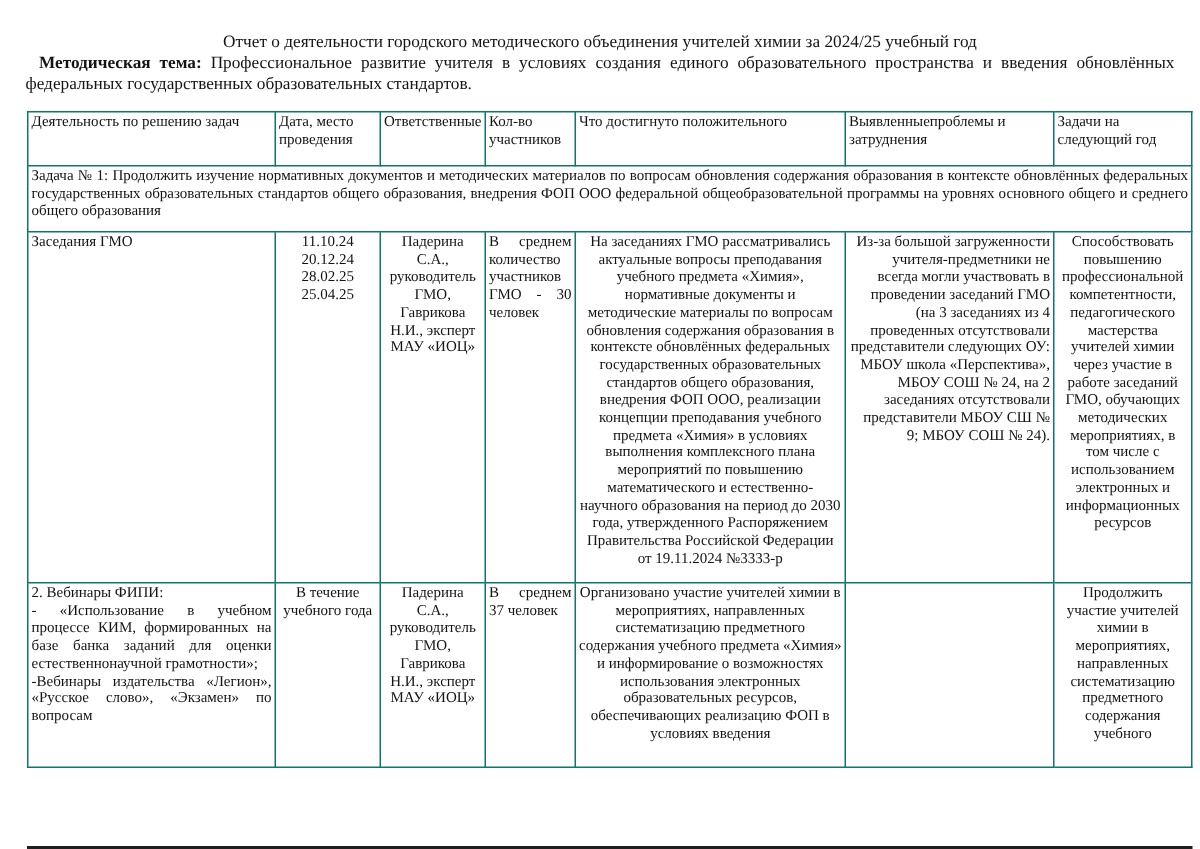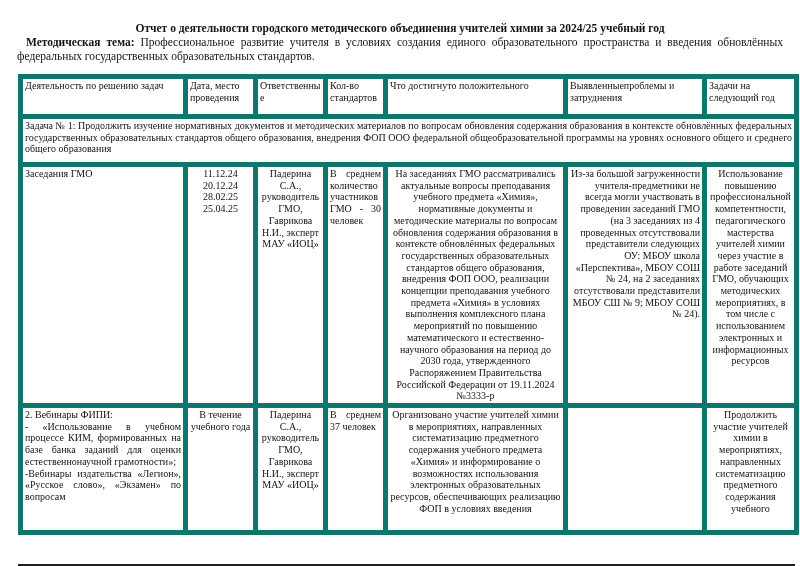--- a/index.html
+++ b/index.html
@@ -10,21 +10,21 @@
     position: relative;
     font-family: "Liberation Serif", "DejaVu Serif", serif;
     color: #141414;
     -webkit-font-smoothing: antialiased;
   }
   .page { position: relative; width: 800px; height: 566px; }
 
   .doc-title {
     margin-top: 21px;
     text-align: center;
-    font-weight: bold;
+    font-weight: normal;
     font-size: 11.5px;
     line-height: 14px;
     padding: 0 60px;
   }
   .para {
     margin: 0 17px;
     font-size: 11.5px;
     line-height: 14px;
     text-align: justify;
   }
@@ -34,21 +34,21 @@
 
   table.report {
     margin: 11px 0 0 18px;
     border-collapse: collapse;
     table-layout: fixed;
     width: 776px;
     font-size: 10px;
     line-height: 11.7px;
   }
   table.report th, table.report td {
-    border: 5px solid #0f766e;
+    border: 1px solid #0f766e;
     vertical-align: top;
     padding: 1px 2px;
     overflow: hidden;
     word-break: break-word;
     font-weight: normal;
   }
   table.report th { text-align: left; height: 33px; }
   th.center { text-align: center; }
   tr.task-row td { height: 41px; text-align: justify; }
   tr.row-1 > td { height: 231px; }
@@ -85,42 +85,42 @@
       <col style="width:60px">
       <col style="width:180px">
       <col style="width:139px">
       <col style="width:92px">
     </colgroup>
     <thead>
       <tr>
         <th>Деятельность по решению задач</th>
         <th>Дата, место проведения</th>
         <th>Ответственные</th>
-        <th>Кол-во стандартов</th>
+        <th>Кол-во участников</th>
         <th>Что достигнуто положительного</th>
         <th>Выявленныепроблемы и затруднения</th>
         <th class="center">Задачи на следующий год</th>
       </tr>
     </thead>
     <tbody>
       <tr class="task-row">
         <td colspan="7">Задача № 1: Продолжить изучение нормативных документов и методических материалов по вопросам обновления содержания образования в контексте обновлённых федеральных государственных образовательных стандартов общего образования, внедрения ФОП ООО федеральной общеобразовательной программы на уровнях основного общего и среднего общего образования</td>
       </tr>
       <tr class="row-1">
         <td class="c-activity">Заседания ГМО</td>
-        <td class="c-date">11.12.24
+        <td class="c-date">11.10.24
 20.12.24
 28.02.25
 25.04.25</td>
         <td class="c-resp">Падерина С.А., руководитель ГМО,
 Гаврикова Н.И., эксперт МАУ «ИОЦ»</td>
         <td class="c-part">В среднем количество участников ГМО - 30 человек</td>
         <td class="c-achv">На заседаниях ГМО рассматривались актуальные вопросы преподавания учебного предмета «Химия», нормативные документы и методические материалы по вопросам обновления содержания образования в контексте обновлённых федеральных государственных образовательных стандартов общего образования, внедрения ФОП ООО, реализации концепции преподавания учебного предмета «Химия» в условиях выполнения комплексного плана мероприятий по повышению математического и естественно-научного образования на период до 2030 года, утвержденного Распоряжением Правительства Российской Федерации от 19.11.2024 №3333-р</td>
         <td class="c-prob">Из-за большой загруженности учителя-предметники не всегда могли участвовать в проведении заседаний ГМО (на 3 заседаниях из 4 проведенных отсутствовали представители следующих ОУ: МБОУ школа «Перспектива», МБОУ СОШ № 24, на 2 заседаниях отсутствовали представители МБОУ СШ № 9; МБОУ СОШ № 24).</td>
-        <td class="c-next">Использование повышению профессиональной компетентности, педагогического мастерства учителей химии через участие в работе заседаний ГМО, обучающих методических мероприятиях, в том числе с использованием электронных и информационных ресурсов</td>
+        <td class="c-next">Способствовать повышению профессиональной компетентности, педагогического мастерства учителей химии через участие в работе заседаний ГМО, обучающих методических мероприятиях, в том числе с использованием электронных и информационных ресурсов</td>
       </tr>
       <tr class="row-2">
         <td class="c-activity">2. Вебинары ФИПИ:
 - «Использование в учебном процессе КИМ, формированных на базе банка заданий для оценки естественнонаучной грамотности»;
 -Вебинары издательства «Легион», «Русское слово», «Экзамен» по вопросам</td>
         <td class="c-date">В течение учебного года</td>
         <td class="c-resp">Падерина С.А., руководитель ГМО,
 Гаврикова Н.И., эксперт МАУ «ИОЦ»</td>
         <td class="c-part">В среднем 37 человек</td>
         <td class="c-achv">Организовано участие учителей химии в мероприятиях, направленных систематизацию предметного содержания учебного предмета «Химия» и информирование о возможностях использования электронных образовательных ресурсов, обеспечивающих реализацию ФОП в условиях введения</td>

